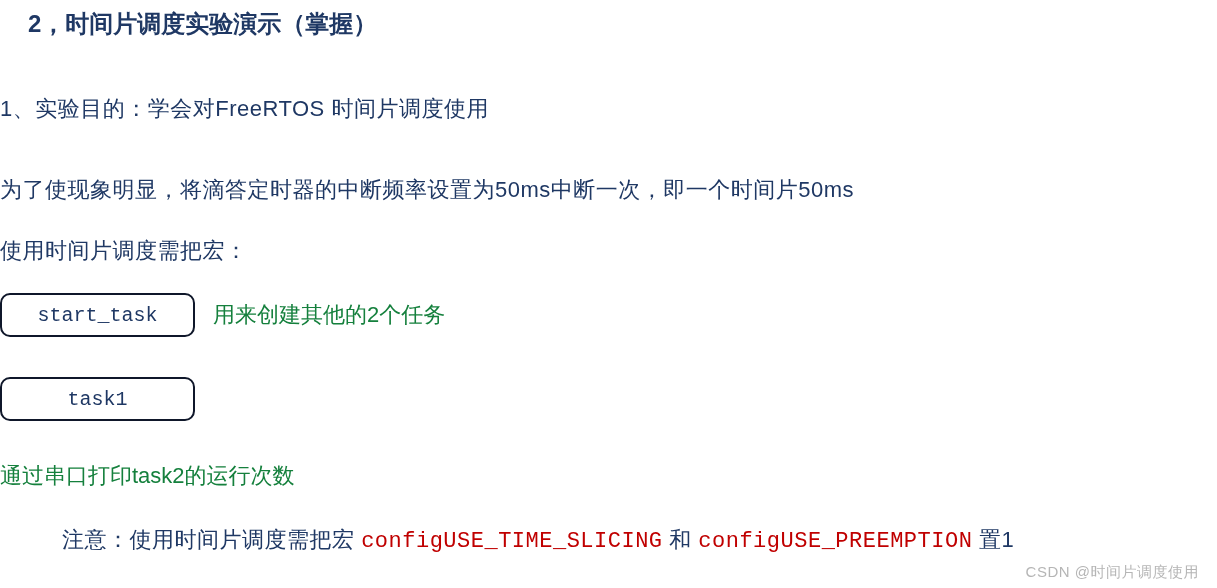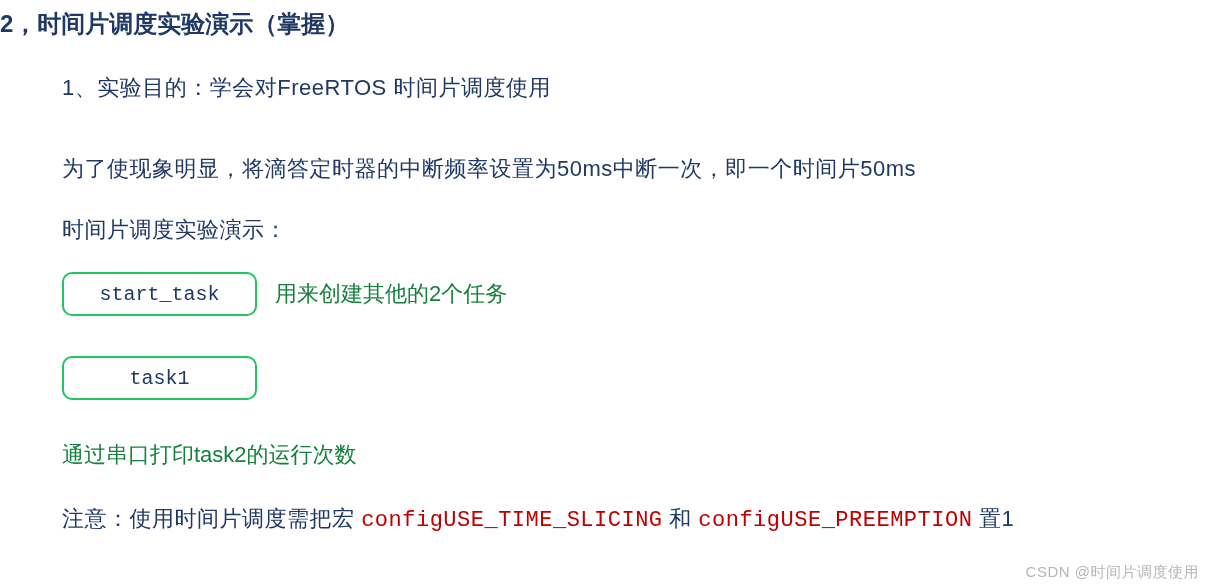--- a/index.html
+++ b/index.html
@@ -13,24 +13,24 @@
       background: #ffffff;
       font-family: "Microsoft YaHei", "SimSun", sans-serif;
       color: #1f3864;
       padding: 8px 0 0 0;
       position: relative;
     }
     .heading {
       font-size: 24px;
       font-weight: bold;
       color: #1f3864;
-      margin-bottom: 31px;
+      padding-left: 28px;
+      margin-bottom: 52px;
     }
     .content {
-      padding-left: 62px;
     }
     .line {
       font-size: 22px;
       color: #1f3864;
       line-height: 1.5;
       margin-bottom: 30px;
       letter-spacing: 0.5px;
     }
     .line.para2 {
       margin-bottom: 8px;
@@ -43,21 +43,21 @@
       margin-bottom: 26px;
     }
     .task-row {
       display: flex;
       align-items: center;
       margin-bottom: 40px;
     }
     .task-box {
       width: 195px;
       height: 44px;
-      border: 2px solid #22c55e;
+      border: 2px solid #0f172a;
       border-radius: 10px;
       display: flex;
       align-items: center;
       justify-content: center;
       font-size: 20px;
       color: #1f3864;
       font-family: Consolas, "Courier New", monospace;
       margin-right: 18px;
     }
     .task-desc {
@@ -85,21 +85,21 @@
     }
   </style>
 </head>
 <body>
 
 <div class="heading">2，时间片调度实验演示（掌握）</div>
 
 <div class="content">
   <div class="line">1、实验目的：学会对FreeRTOS 时间片调度使用</div>
   <div class="line para3">为了使现象明显，将滴答定时器的中断频率设置为50ms中断一次，即一个时间片50ms</div>
-  <div class="line func-intro">时间片调度实验演示：</div>
+  <div class="line func-intro">使用时间片调度需把宏：</div>
 
   <div class="task-row">
     <div class="task-box">start_task</div>
     <div class="task-desc">用来创建其他的2个任务</div>
   </div>
 
   <div class="task-row">
     <div class="task-box">task1</div>
   </div>
 

